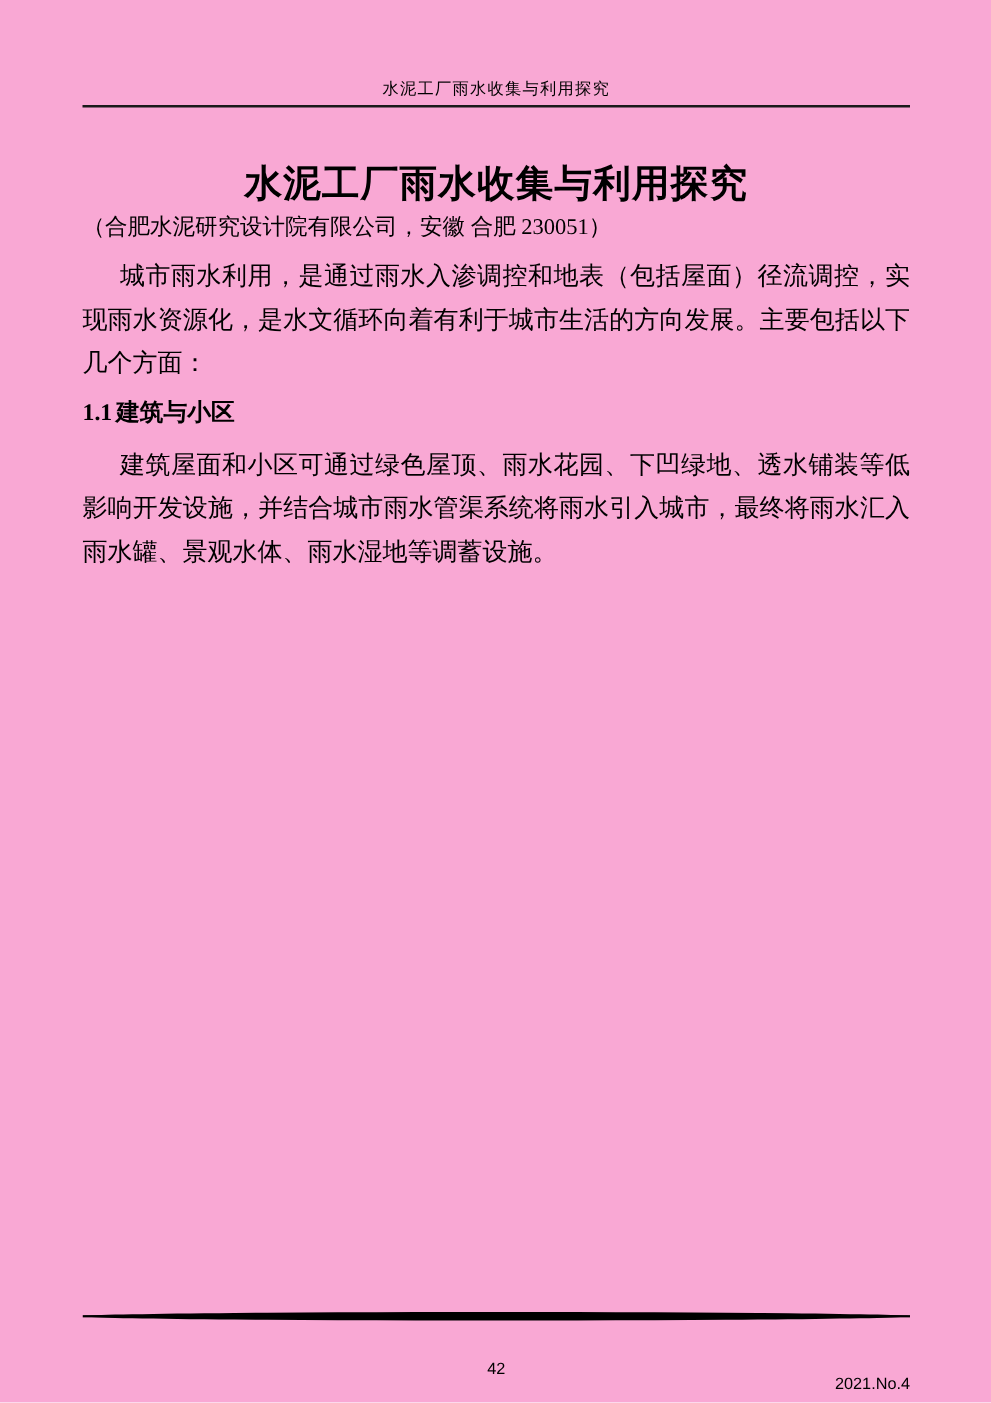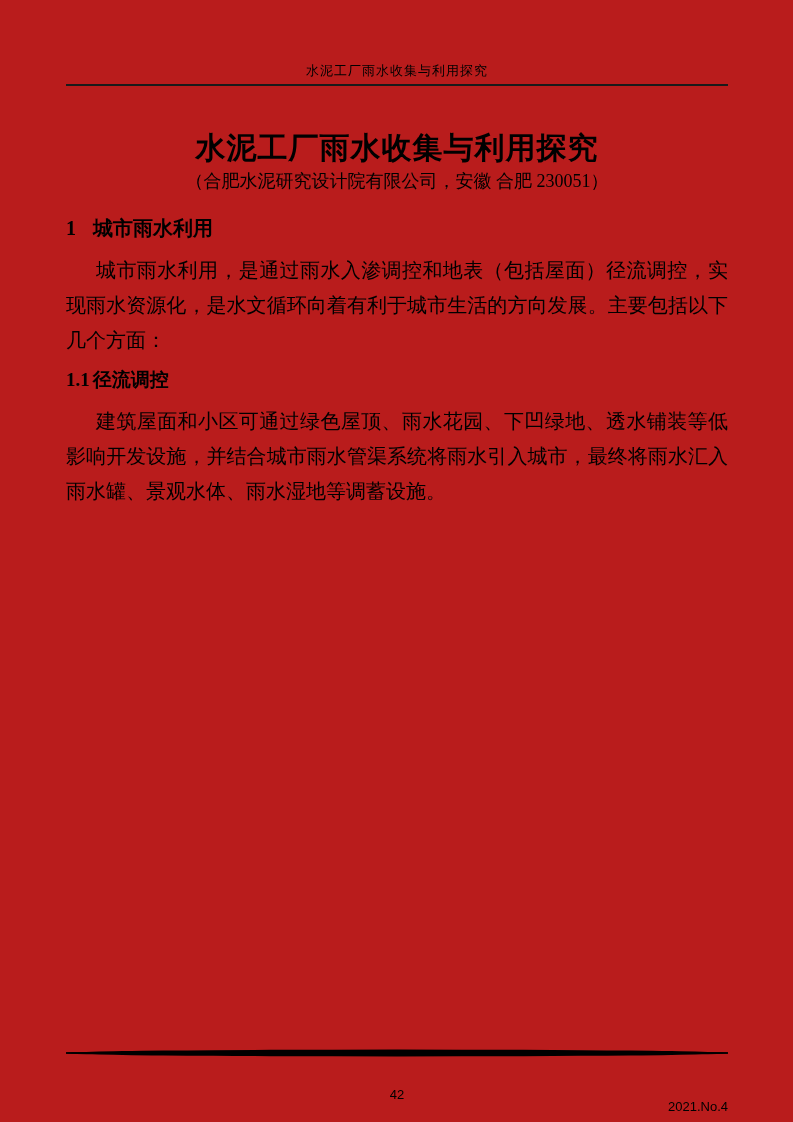--- a/index.html
+++ b/index.html
@@ -6,21 +6,21 @@
     margin: 0;
     padding: 0;
     background: #ffffff;
   }
   .page {
     position: relative;
     width: 793px;
     height: 1122px;
     box-sizing: border-box;
     padding: 62px 65px 0 66px;
-    background: #b91c1c;
+    background: #f9a8d4;
     color: #000000;
     font-family: "Liberation Serif", "DejaVu Serif", serif;
     overflow: hidden;
   }
   .running-header {
     text-align: center;
     font-size: 13px;
     line-height: 18px;
     letter-spacing: 1px;
     padding-bottom: 4px;
@@ -39,21 +39,21 @@
     margin-top: 25px;
     font-size: 16px;
     line-height: 22px;
     text-align: center;
     letter-spacing: 3px;
   }
   .affiliation {
     margin-top: 1px;
     font-size: 18px;
     line-height: 24px;
-    text-align: center;
+    text-align: left;
   }
   h2.sec {
     margin: 21px 0 0 0;
     font-size: 20px;
     line-height: 28px;
     font-weight: bold;
     font-family: "Liberation Serif", "DejaVu Serif", serif;
   }
   h3.subsec {
     margin: 8px 0 0 0;
@@ -112,29 +112,26 @@
   <div class="running-header">
     <span>水泥工厂雨水收集与利用探究</span>
   </div>
 
   <h1 class="article-title">水泥工厂雨水收集与利用探究</h1>
 
 
   <div class="affiliation">（合肥水泥研究设计院有限公司，安徽 合肥 230051）</div>
 
   <section>
-    <h2 class="sec">
-      <span class="num">1</span><span>城市雨水利用</span>
-    </h2>
     <p class="body">城市雨水利用，是通过雨水入渗调控和地表（包括屋面）径流调控，实现雨水资源化，是水文循环向着有利于城市生活的方向发展。主要包括以下几个方面：</p>
   </section>
 
   <section>
     <h3 class="subsec">
-      <span class="num">1.1</span><span>径流调控</span>
+      <span class="num">1.1</span><span>建筑与小区</span>
     </h3>
     <p class="body">建筑屋面和小区可通过绿色屋顶、雨水花园、下凹绿地、透水铺装等低影响开发设施，并结合城市雨水管渠系统将雨水引入城市，最终将雨水汇入雨水罐、景观水体、雨水湿地等调蓄设施。</p>
   </section>
 
 
   <section>
   </section>
 
   <footer class="page-footer">
     <svg class="footer-rule" viewBox="0 0 662 8" preserveAspectRatio="none" aria-hidden="true">

